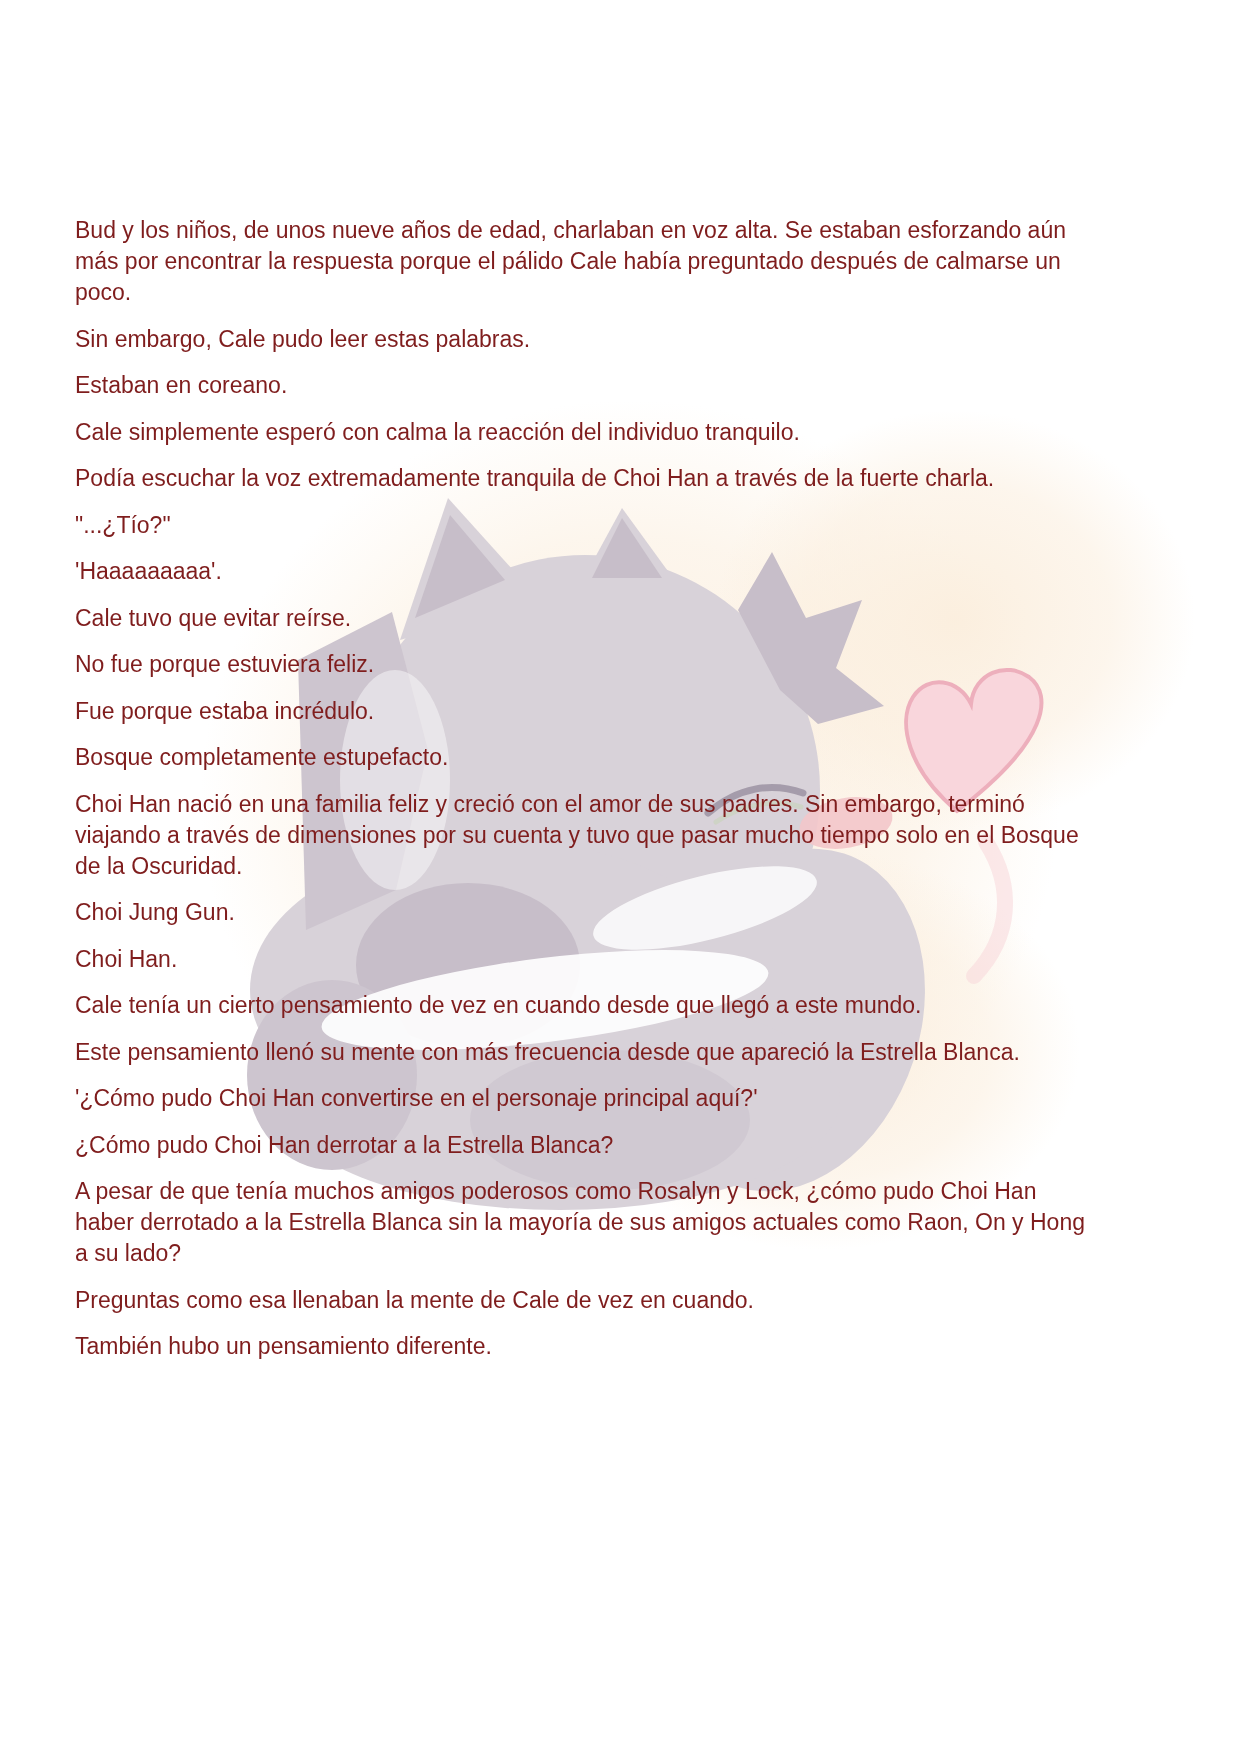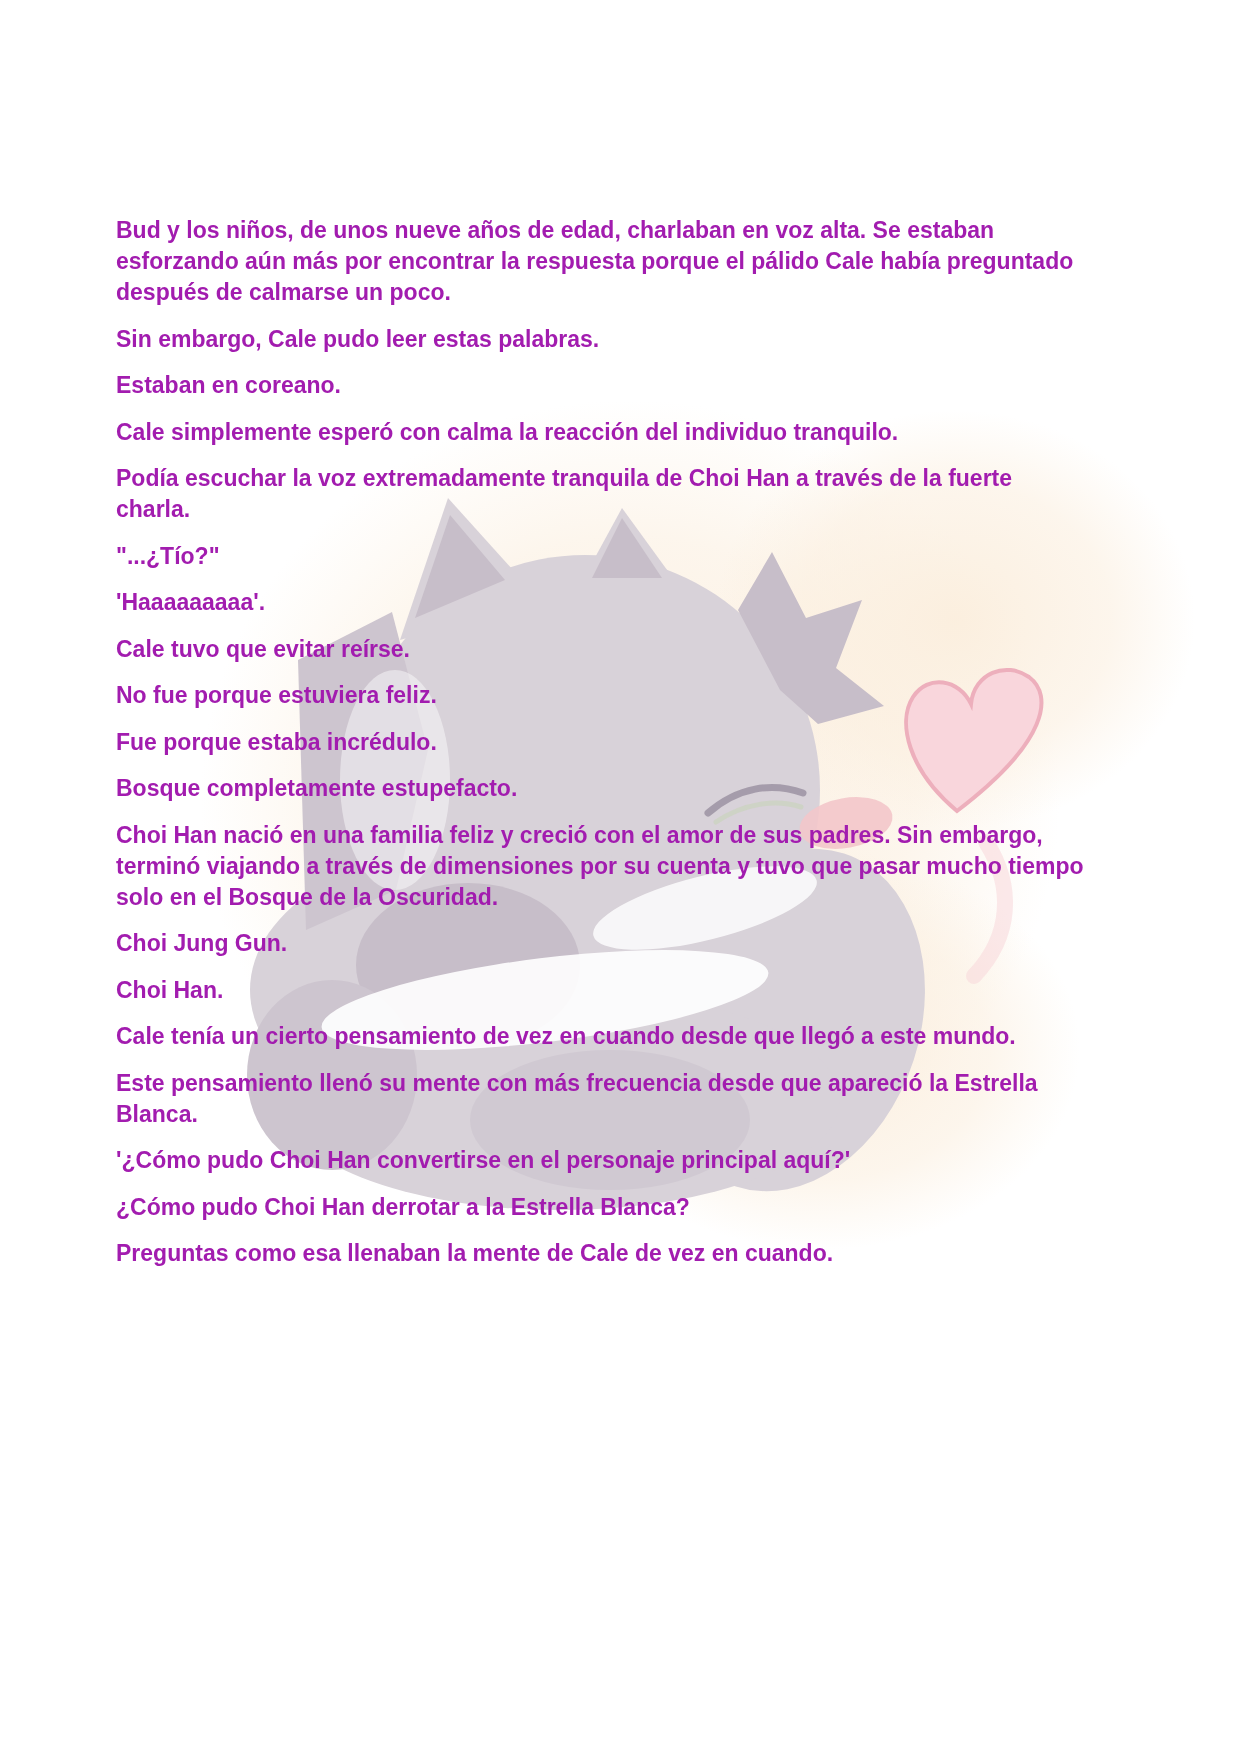--- a/index.html
+++ b/index.html
@@ -15,25 +15,24 @@
     position: absolute;
     left: 0; top: 0;
     width: 1241px; height: 1755px;
     pointer-events: none;
   }
   .content {
     position: absolute;
     left: 0; top: 0;
     width: 100%;
     box-sizing: border-box;
-    padding: 215px 150px 0 116px;
-    color: #a21caf;
+    padding: 215px 150px 0 75px;
+    color: #7f1d1d;
     font-size: 23px;
     line-height: 31px;
-    font-weight: bold;
   }
   .content p { margin: 0 0 15.5px 0; }
 </style>
 </head>
 <body>
 
 <div class="page">
 
   <svg class="watermark" viewBox="0 0 1241 1755" xmlns="http://www.w3.org/2000/svg" aria-hidden="true">
     <defs>
@@ -95,16 +94,18 @@
     <p>No fue porque estuviera feliz.</p>
     <p>Fue porque estaba incrédulo.</p>
     <p>Bosque completamente estupefacto.</p>
     <p>Choi Han nació en una familia feliz y creció con el amor de sus padres. Sin embargo, terminó viajando a través de dimensiones por su cuenta y tuvo que pasar mucho tiempo solo en el Bosque de la Oscuridad.</p>
     <p>Choi Jung Gun.</p>
     <p>Choi Han.</p>
     <p>Cale tenía un cierto pensamiento de vez en cuando desde que llegó a este mundo.</p>
     <p>Este pensamiento llenó su mente con más frecuencia desde que apareció la Estrella Blanca.</p>
     <p>'¿Cómo pudo Choi Han convertirse en el personaje principal aquí?'</p>
     <p>¿Cómo pudo Choi Han derrotar a la Estrella Blanca?</p>
+    <p>A pesar de que tenía muchos amigos poderosos como Rosalyn y Lock, ¿cómo pudo Choi Han haber derrotado a la Estrella Blanca sin la mayoría de sus amigos actuales como Raon, On y Hong a su lado?</p>
     <p>Preguntas como esa llenaban la mente de Cale de vez en cuando.</p>
+    <p>También hubo un pensamiento diferente.</p>
   </div>
 
 </div>
 
 </body></html>

